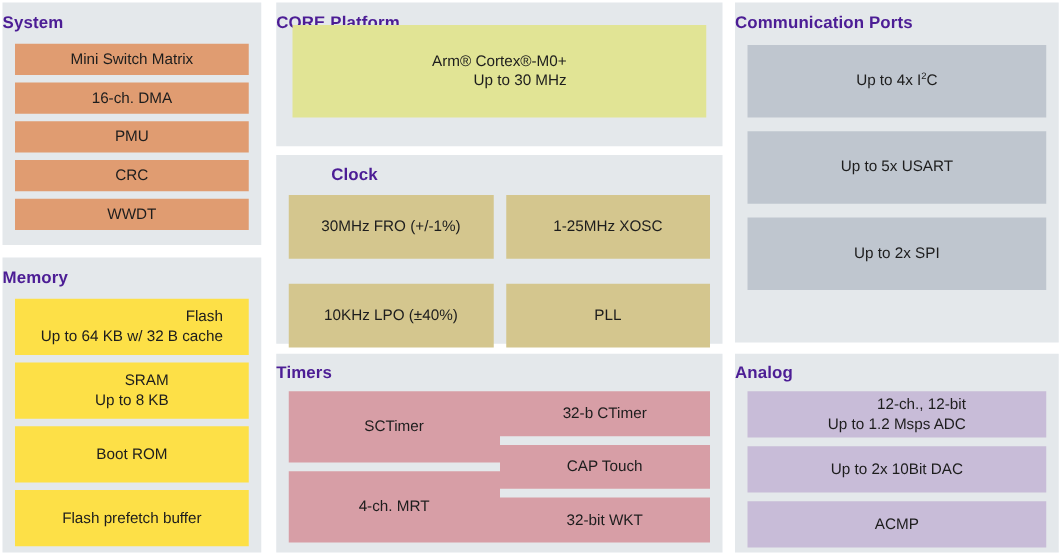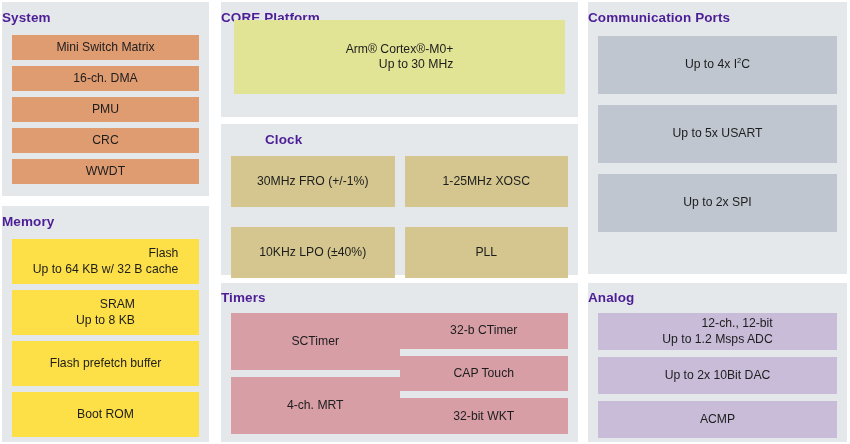--- a/index.html
+++ b/index.html
@@ -156,26 +156,26 @@
         </div>
       </div>
       <div class="block c-blue">
         <div>
           <div>SRAM</div>
           <div>Up to 8 KB</div>
         </div>
       </div>
       <div class="block c-blue">
         <div>
+          <div>Boot ROM</div>
+        </div>
+      </div>
+      <div class="block c-blue">
+        <div>
           <div>Flash prefetch buffer</div>
-        </div>
-      </div>
-      <div class="block c-blue">
-        <div>
-          <div>Boot ROM</div>
         </div>
       </div>
     </div>
   </div>
 
   <div class="panel" id="panel-core">
     <div class="panel-title">CORE Platform</div>
     <div class="blocks">
       <div class="block c-yellow">
         <div>

